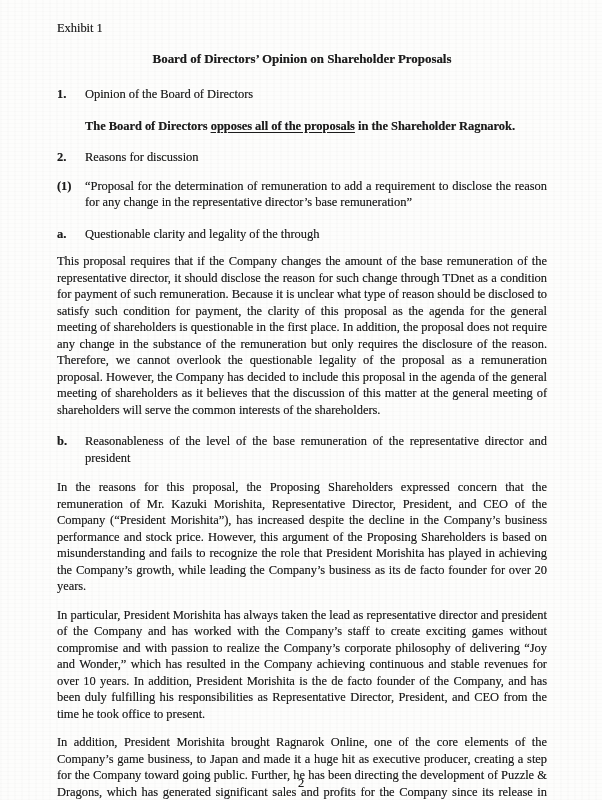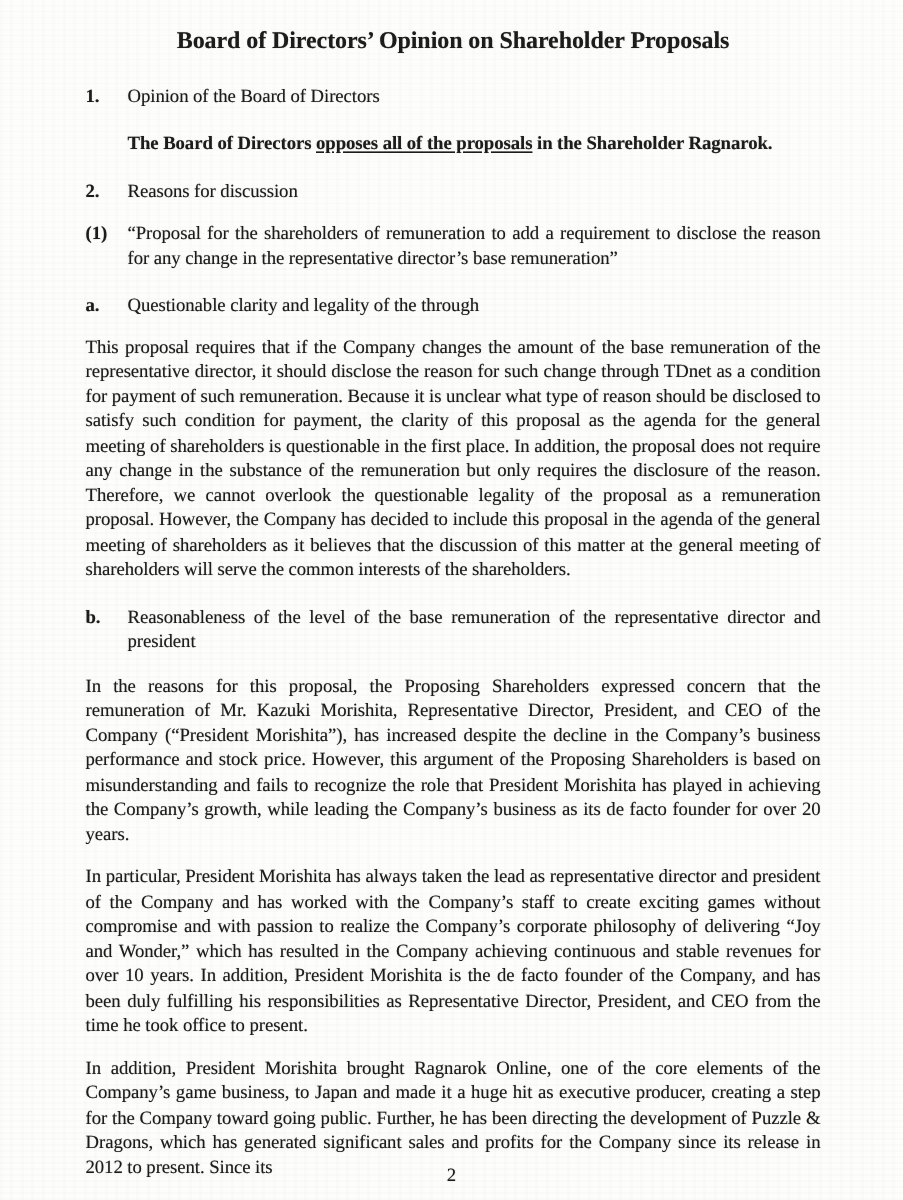--- a/index.html
+++ b/index.html
@@ -23,21 +23,21 @@
     line-height: 16.5px;
     letter-spacing: -0.05px;
     color: #1c1c1c;
     text-shadow: 0 0 0.6px rgba(30,30,30,0.5);
   }
   .exhibit {
     margin: 0 0 14px 0;
   }
   .title {
     margin: 0 0 19px 0;
-    font-size: 16px;
+    font-size: 13px;
     font-weight: bold;
     text-align: center;
   }
   .row {
     display: flex;
     align-items: flex-start;
   }
   .row .num {
     flex: 0 0 28px;
     font-weight: bold;
@@ -71,38 +71,39 @@
     right: 0;
     bottom: 9px;
     text-align: center;
   }
 </style>
 </head>
 <body>
 
 <div class="page">
 
+  <div class="exhibit">Exhibit 1</div>
 
   <div class="title">Board of Directors’ Opinion on Shareholder Proposals</div>
 
   <div class="row mb15">
     <span class="num">1.</span>
     <span class="htext">Opinion of the Board of Directors</span>
   </div>
 
   <p class="statement"><span>The Board of Directors </span><span class="ul">opposes all of the proposals</span><span> in the Shareholder Ragnarok.</span></p>
 
   <div class="row mb12">
     <span class="num">2.</span>
     <span class="htext">Reasons for discussion</span>
   </div>
 
   <div class="row mb15">
     <span class="num">(1)</span>
-    <span class="htext">“Proposal for the shareholders of remuneration to add a requirement to disclose the reason for any change in the representative director’s base remuneration”</span>
+    <span class="htext">“Proposal for the determination of remuneration to add a requirement to disclose the reason for any change in the representative director’s base remuneration”</span>
   </div>
 
   <div class="row mb11">
     <span class="num">a.</span>
     <span class="htext">Questionable clarity and legality of the through</span>
   </div>
 
   <p class="para aft">This proposal requires that if the Company changes the amount of the base remuneration of the representative director, it should disclose the reason for such change through TDnet as a condition for payment of such remuneration. Because it is unclear what type of reason should be disclosed to satisfy such condition for payment, the clarity of this proposal as the agenda for the general meeting of shareholders is questionable in the first place. In addition, the proposal does not require any change in the substance of the remuneration but only requires the disclosure of the reason. Therefore, we cannot overlook the questionable legality of the proposal as a remuneration proposal. However, the Company has decided to include this proposal in the agenda of the general meeting of shareholders as it believes that the discussion of this matter at the general meeting of shareholders will serve the common interests of the shareholders.</p>
 
   <div class="row mb13">

